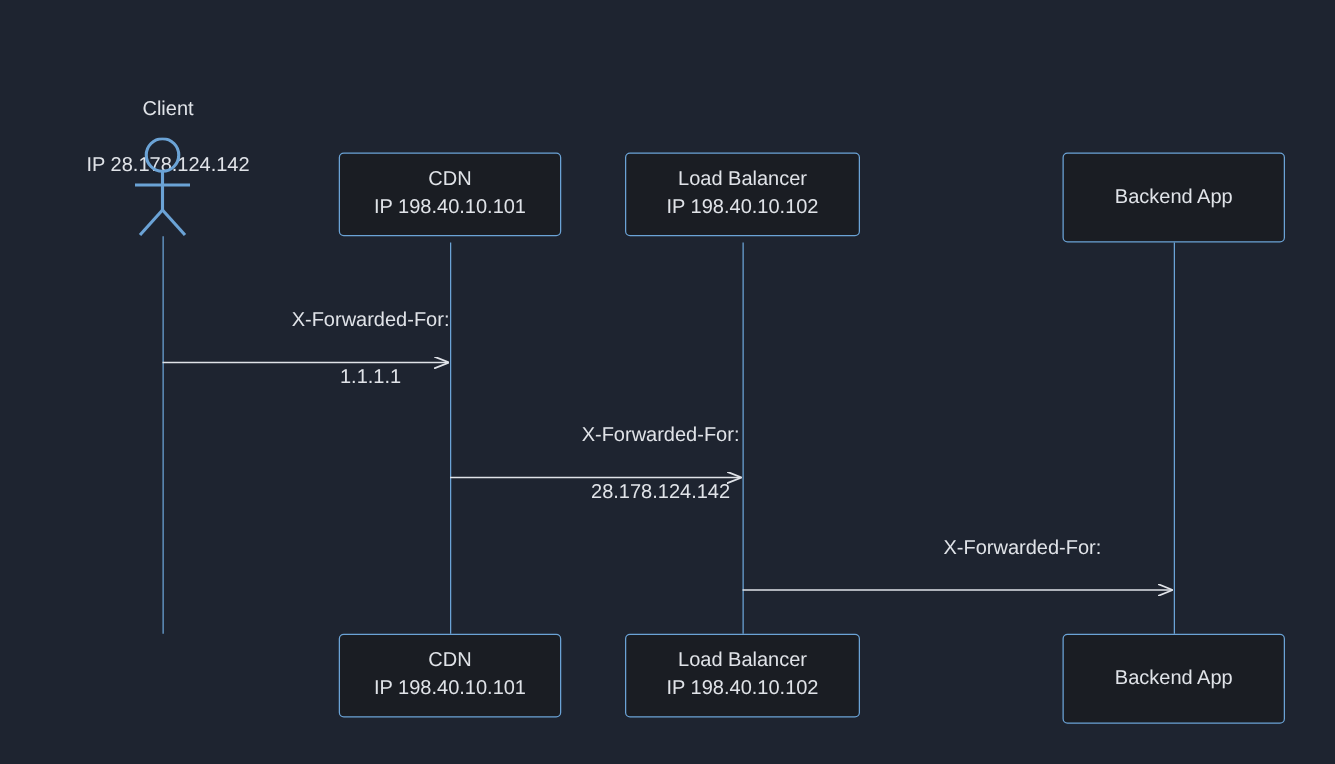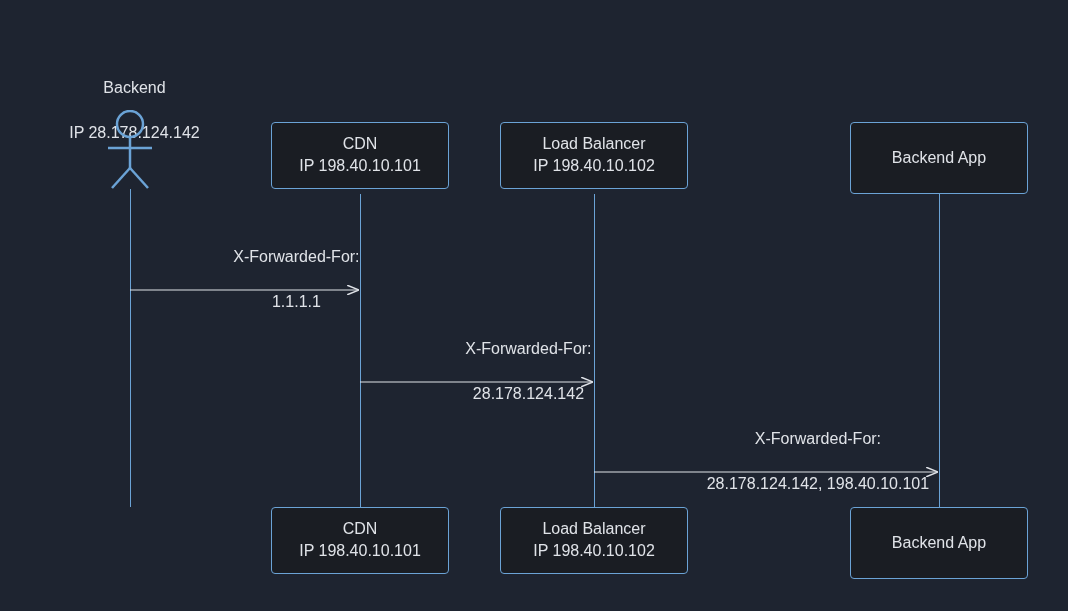--- a/index.html
+++ b/index.html
@@ -57,21 +57,21 @@
     left: 0;
     width: 1068px;
     height: 611px;
     pointer-events: none;
   }
 </style>
 </head>
 <body>
 
 <div class="label actor-head-label">
-  <span>Backend</span><br>
+  <span>Client</span><br>
   <span>IP 28.178.124.142</span>
 </div>
 
 <svg style="position:absolute; left:104px; top:110px; width:52px; height:80px;">
   <circle cx="26" cy="14" r="13" fill="none" stroke="#6ba3d6" stroke-width="2.5"></circle>
   <line x1="26" y1="27" x2="26" y2="58" stroke="#6ba3d6" stroke-width="2.5"></line>
   <line x1="4" y1="38" x2="48" y2="38" stroke="#6ba3d6" stroke-width="2.5"></line>
   <line x1="26" y1="58" x2="8" y2="78" stroke="#6ba3d6" stroke-width="2.5"></line>
   <line x1="26" y1="58" x2="44" y2="78" stroke="#6ba3d6" stroke-width="2.5"></line>
 </svg>
@@ -100,21 +100,20 @@
   <span>1.1.1.1</span>
 </div>
 
 <div class="msg-label" style="left:360px; top:316px; width:234px;">
   <span>X-Forwarded-For:</span><br>
   <span>28.178.124.142</span>
 </div>
 
 <div class="msg-label" style="left:594px; top:406px; width:345px;">
   <span>X-Forwarded-For:</span><br>
-  <span>28.178.124.142, 198.40.10.101</span>
 </div>
 
 <svg class="arrows">
   <defs>
     <marker id="arrowhead" markerWidth="10" markerHeight="8" refX="9" refY="4" orient="auto">
       <path d="M0,0 L10,4 L0,8" fill="none" stroke="#e0e3e8" stroke-width="1.2"></path>
     </marker>
   </defs>
   <line x1="130" y1="290" x2="358" y2="290" stroke="#e0e3e8" stroke-width="1.2" marker-end="url(#arrowhead)"></line>
   <line x1="360" y1="382" x2="592" y2="382" stroke="#e0e3e8" stroke-width="1.2" marker-end="url(#arrowhead)"></line>

